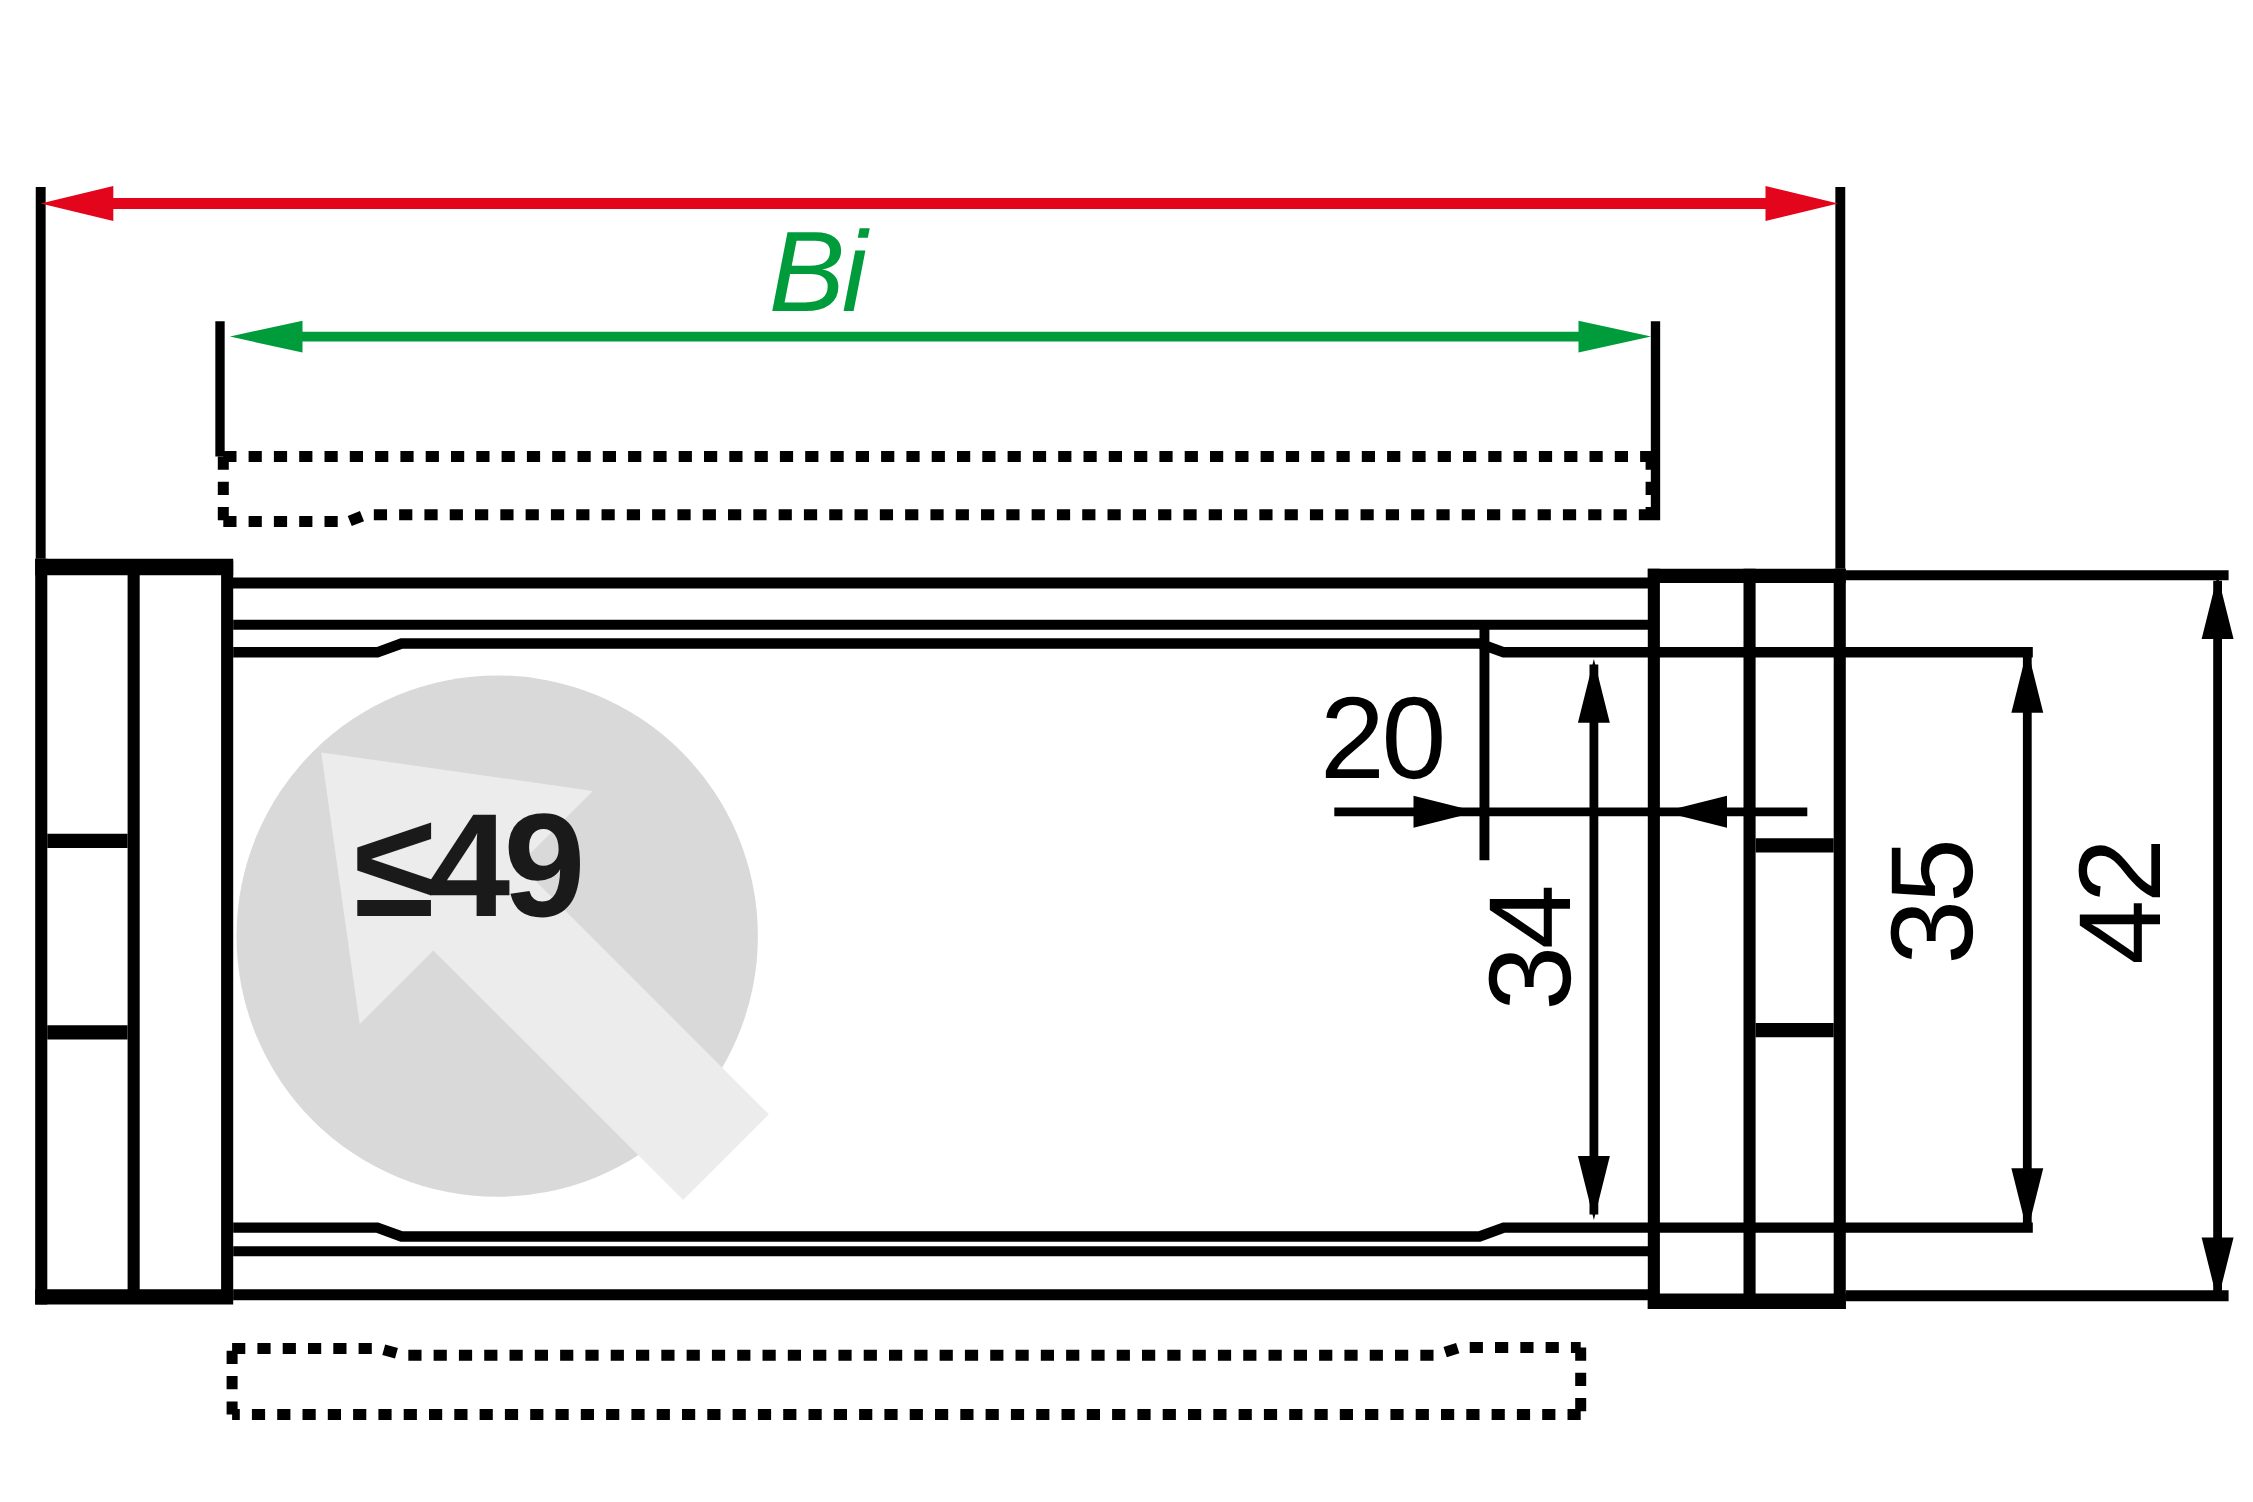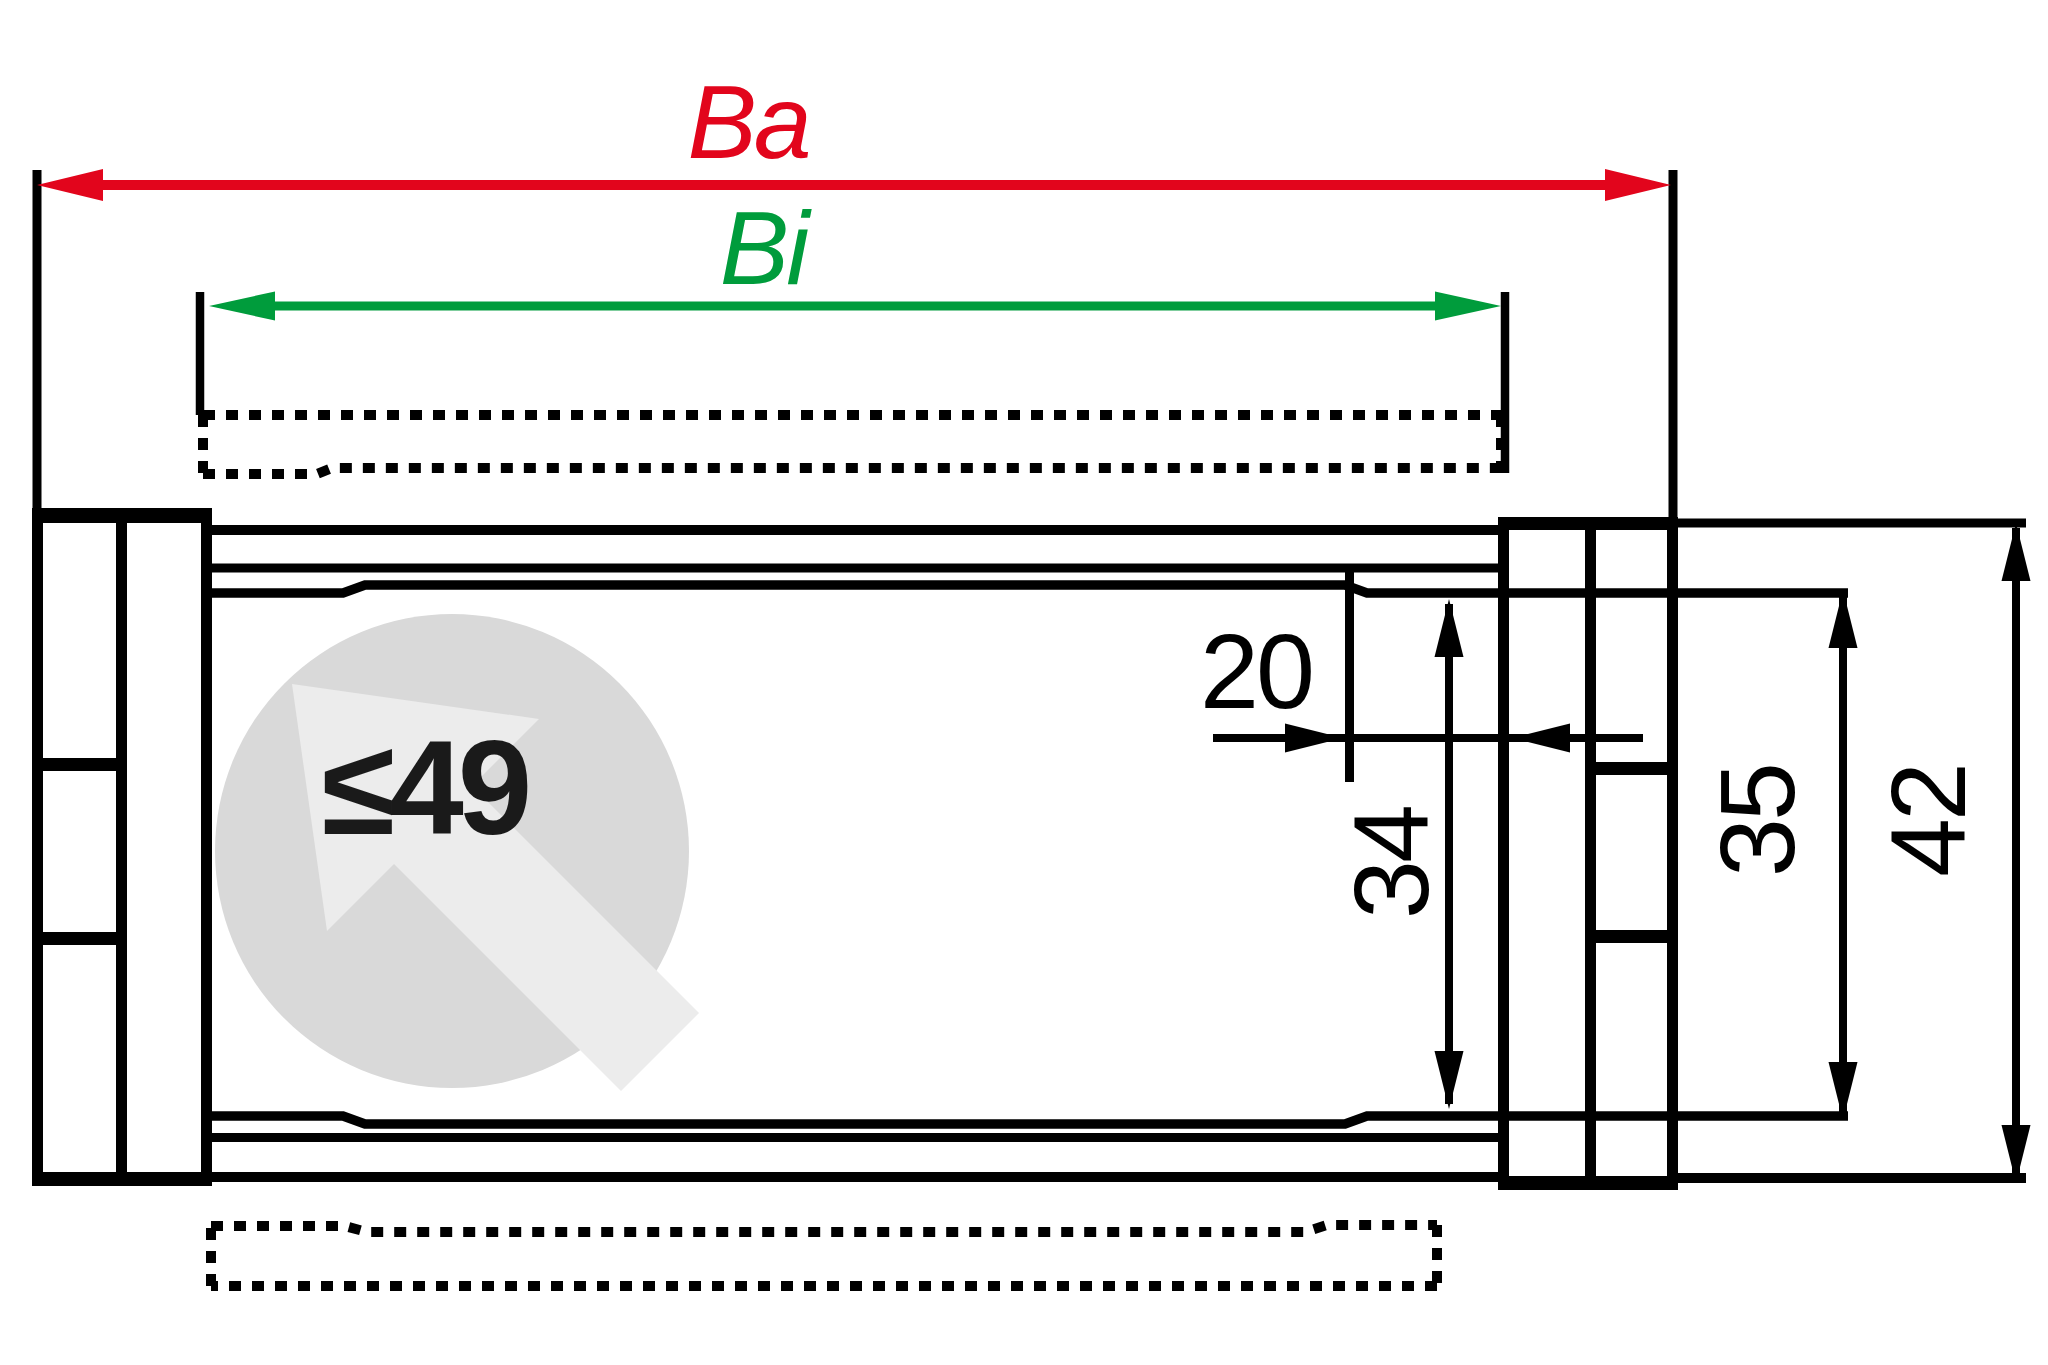--- a/index.html
+++ b/index.html
@@ -141,22 +141,21 @@
       <polygon class="fl" points="1843,1120 1828.5,1062 1857.5,1062"></polygon>
     </g>
 
     <g>
       <path class="sk" stroke-width="8" d="M2016,528 V1178"></path>
       <polygon class="fl" points="2016,523 2001.5,581 2030.5,581"></polygon>
       <polygon class="fl" points="2016,1183 2001.5,1125 2030.5,1125"></polygon>
     </g>
   </svg>
 
-  <div class="lbl ba" style="left:748px;top:122px;">Ba</div>
-  <div class="lbl bi" style="left:742px;top:248px;margin-left:21px;">Bi</div>
+  <div class="lbl bi" style="left:742px;top:248px;">Bi</div>
 
   <div class="lbl" style="left:1256px;top:671px;">20</div>
   <div class="lbl rot" style="left:1391px;top:863px;">34</div>
   <div class="lbl rot" style="left:1757px;top:821px;">35</div>
   <div class="lbl rot" style="left:1928px;top:821px;">42</div>
 
   <div class="lbl wm" style="left:424px;top:788px;">≤49</div>
 
 </div>
 

